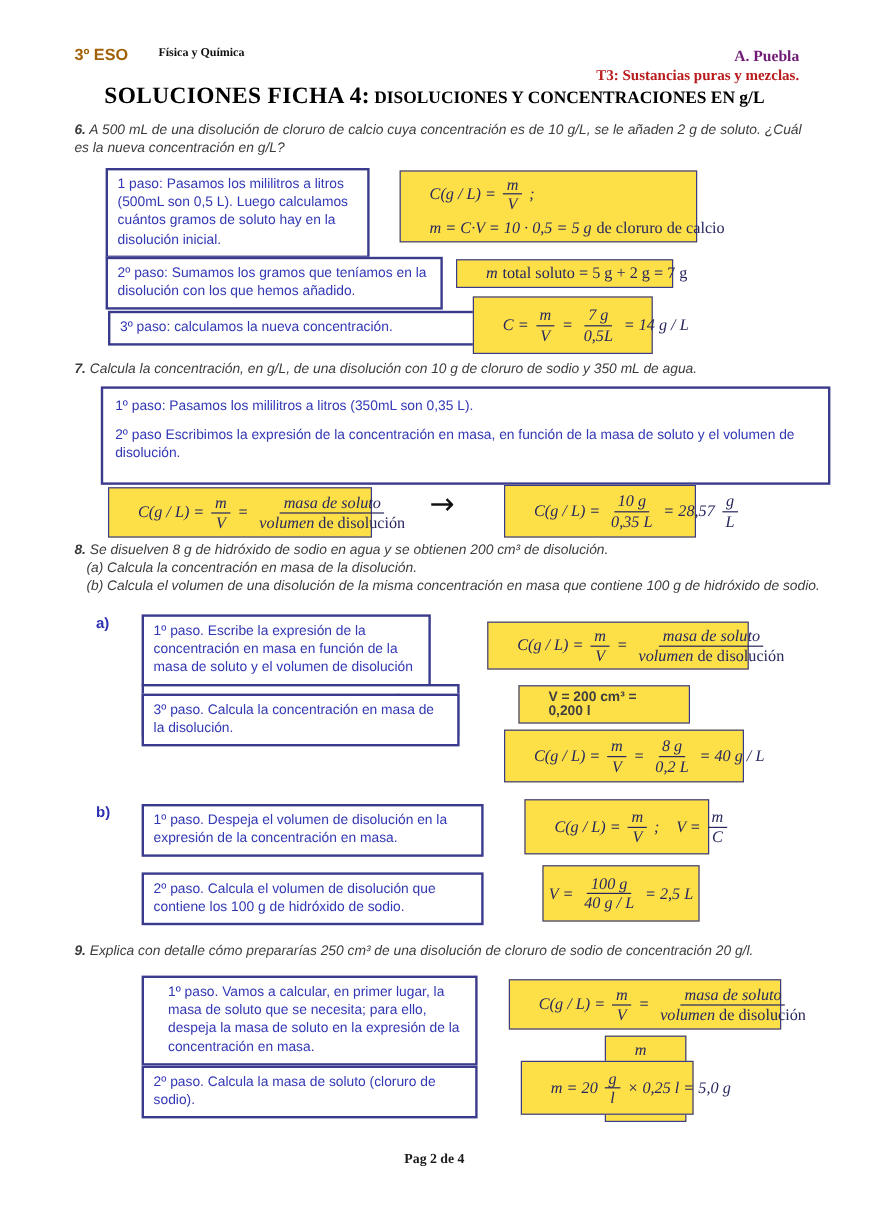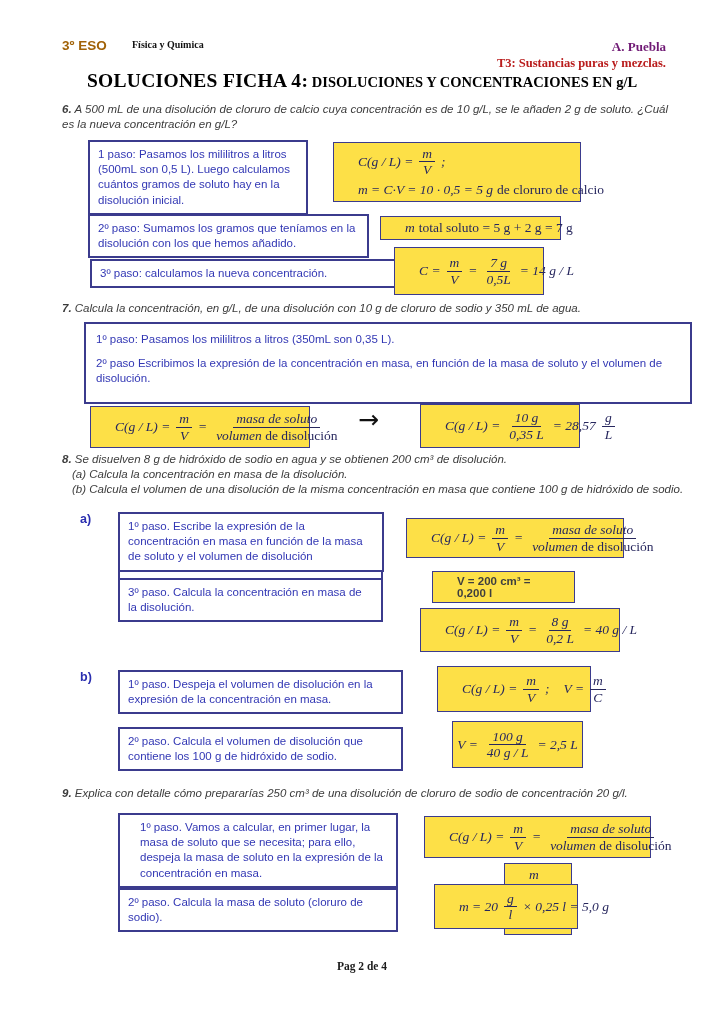--- a/index.html
+++ b/index.html
@@ -160,21 +160,21 @@
   </div>
 
   <p class="q qplain" style="left:62px;top:452px;width:606px;margin:0;">
     <span class="qnum">8.</span><span> Se disuelven 8 g de hidróxido de sodio en agua y se obtienen 200 cm³ de disolución.</span>
   </p>
   <p class="q qplain" style="left:72px;top:467px;width:596px;margin:0;">(a) Calcula la concentración en masa de la disolución.</p>
   <p class="q hang" style="left:72px;top:482px;width:598px;margin:0;">(b) Calcula el volumen de una disolución de la misma concentración en masa que contiene 100 g de hidróxido de sodio.</p>
 
   <div class="sublabel" style="left:80px;top:512px;">a)</div>
 
-  <div class="stepbox" style="left:118px;top:512px;width:266px;min-height:50px;">
+  <div class="stepbox" style="left:118px;top:512px;width:241px;min-height:50px;">
     <span>1º paso. Escribe la expresión de la concentración en masa en función de la masa de soluto y el volumen de disolución</span>
   </div>
 
   <div class="fbox" style="left:406px;top:518px;width:218px;min-height:40px;">
     <div class="fline">
       <span>C(g / L) =</span>
       <span class="frac">
         <span class="num">m</span>
         <span class="den">V</span>
       </span>

